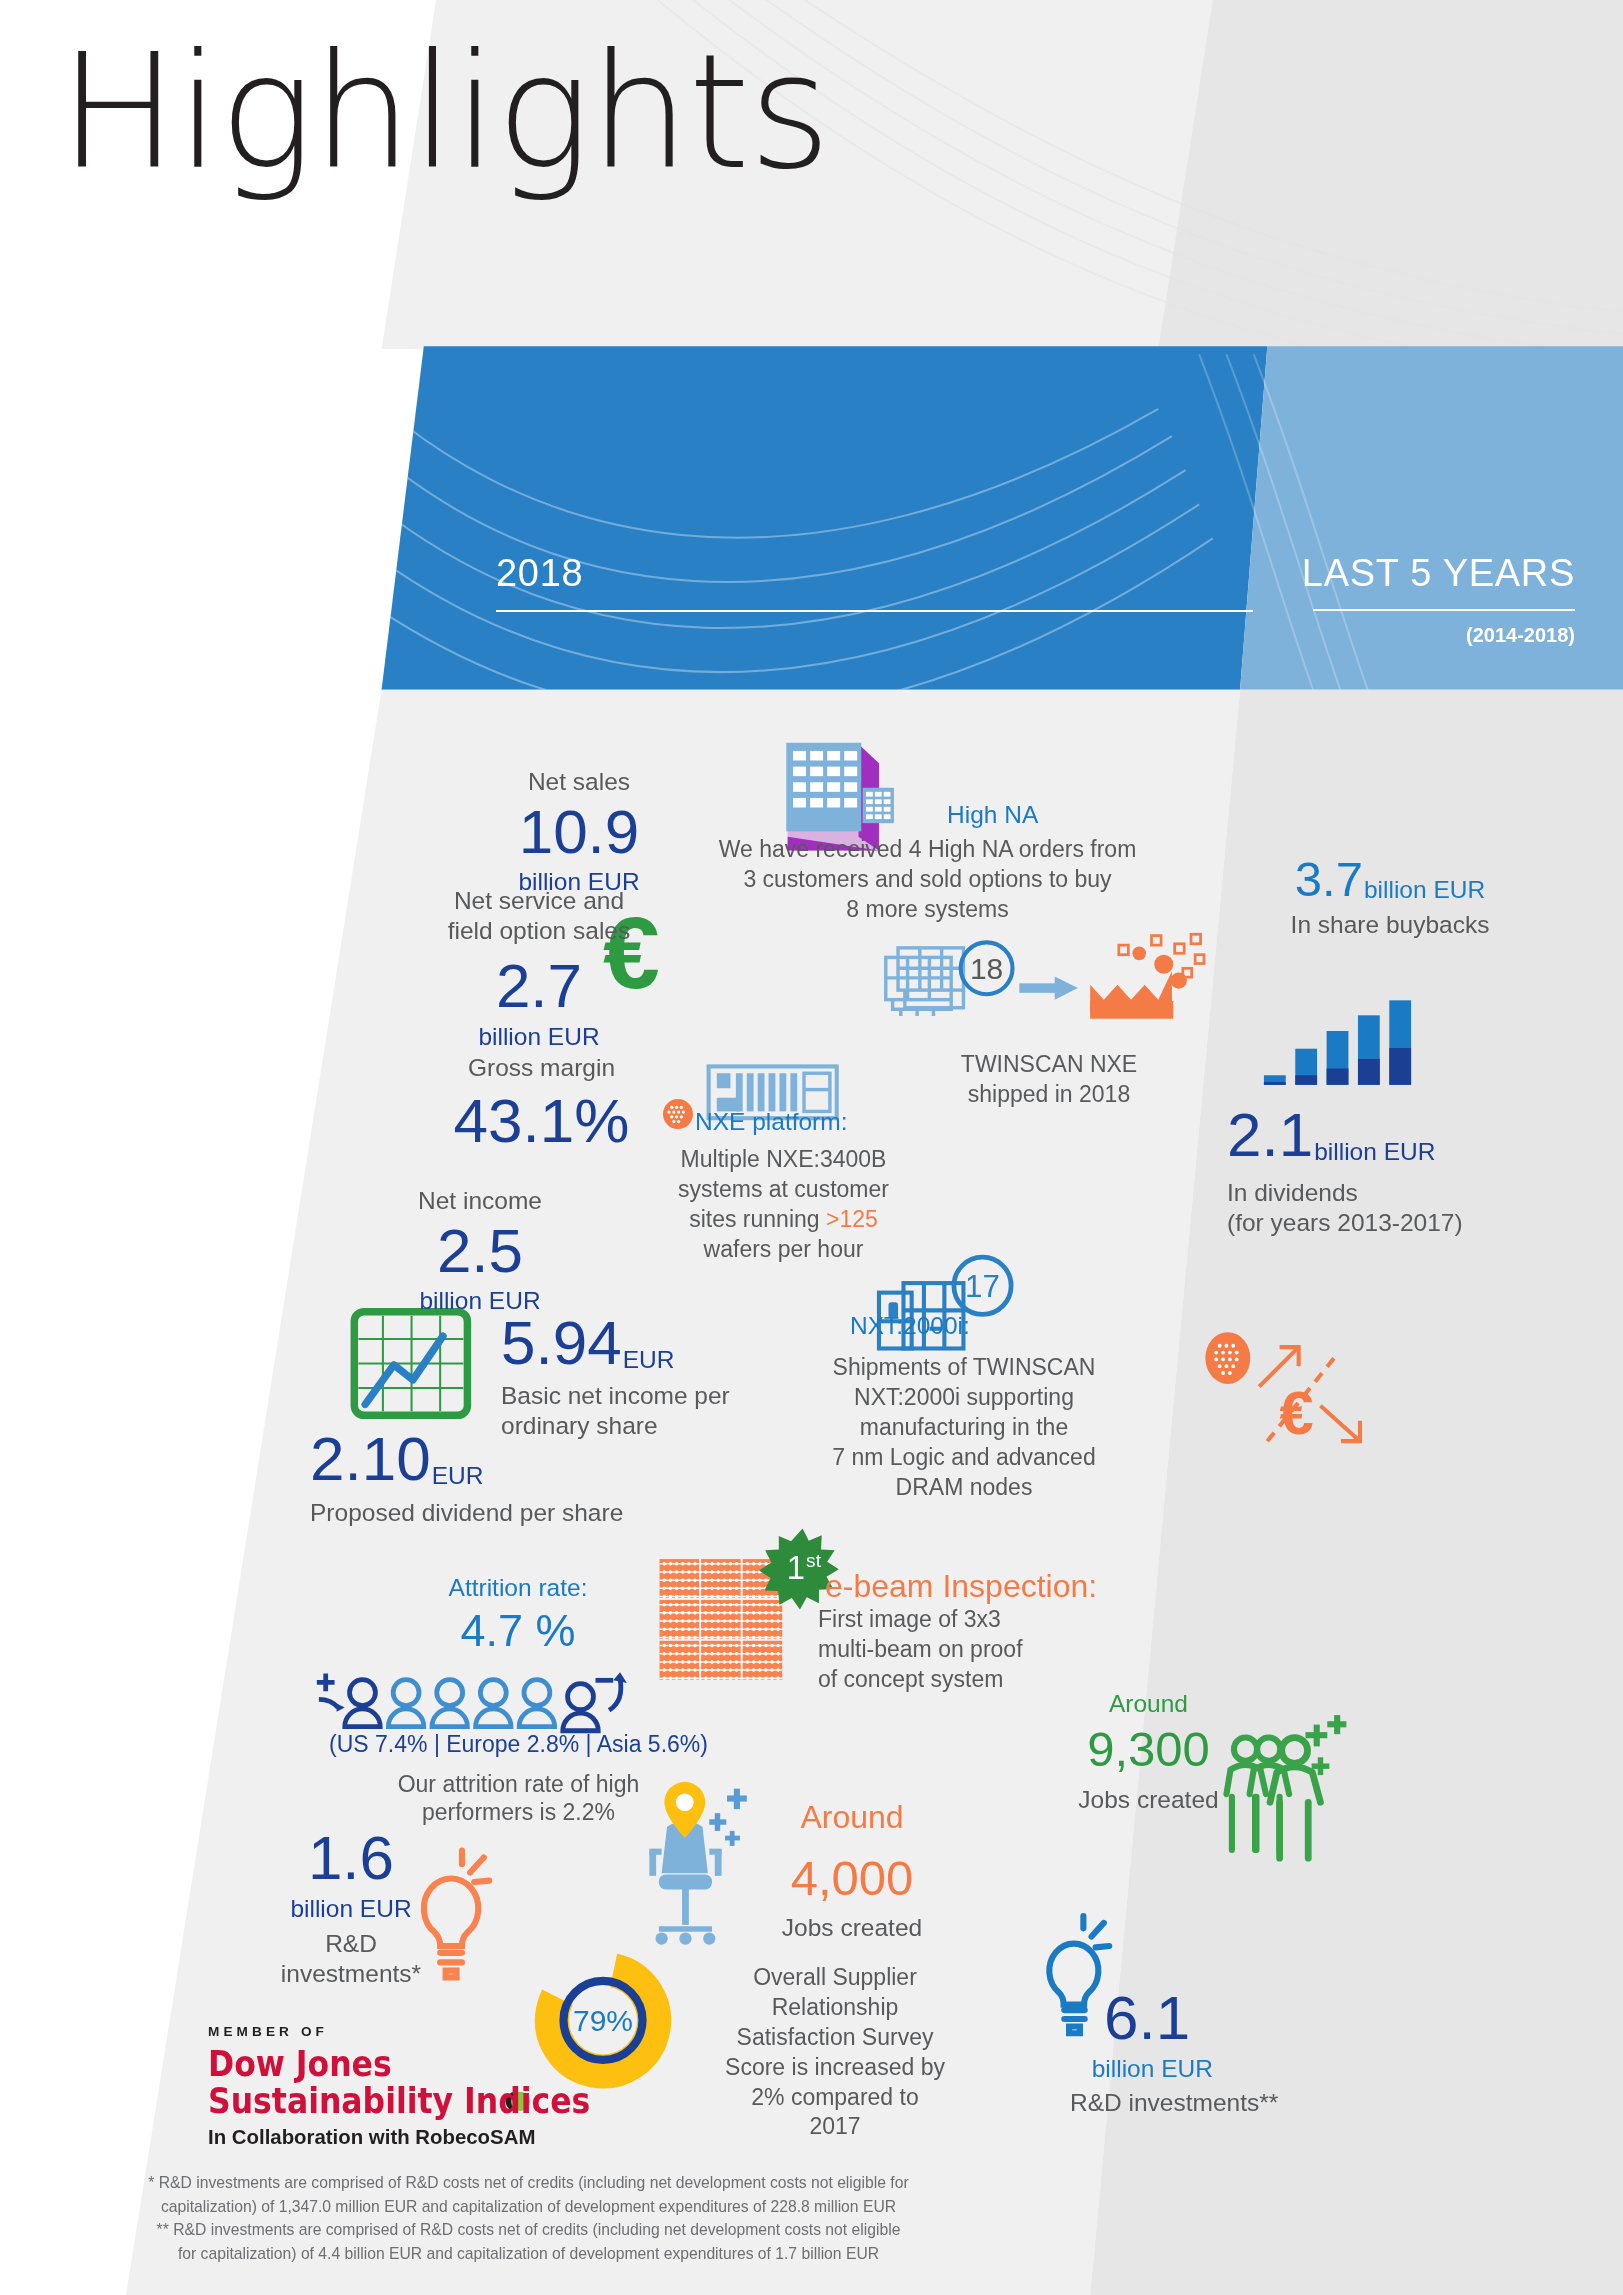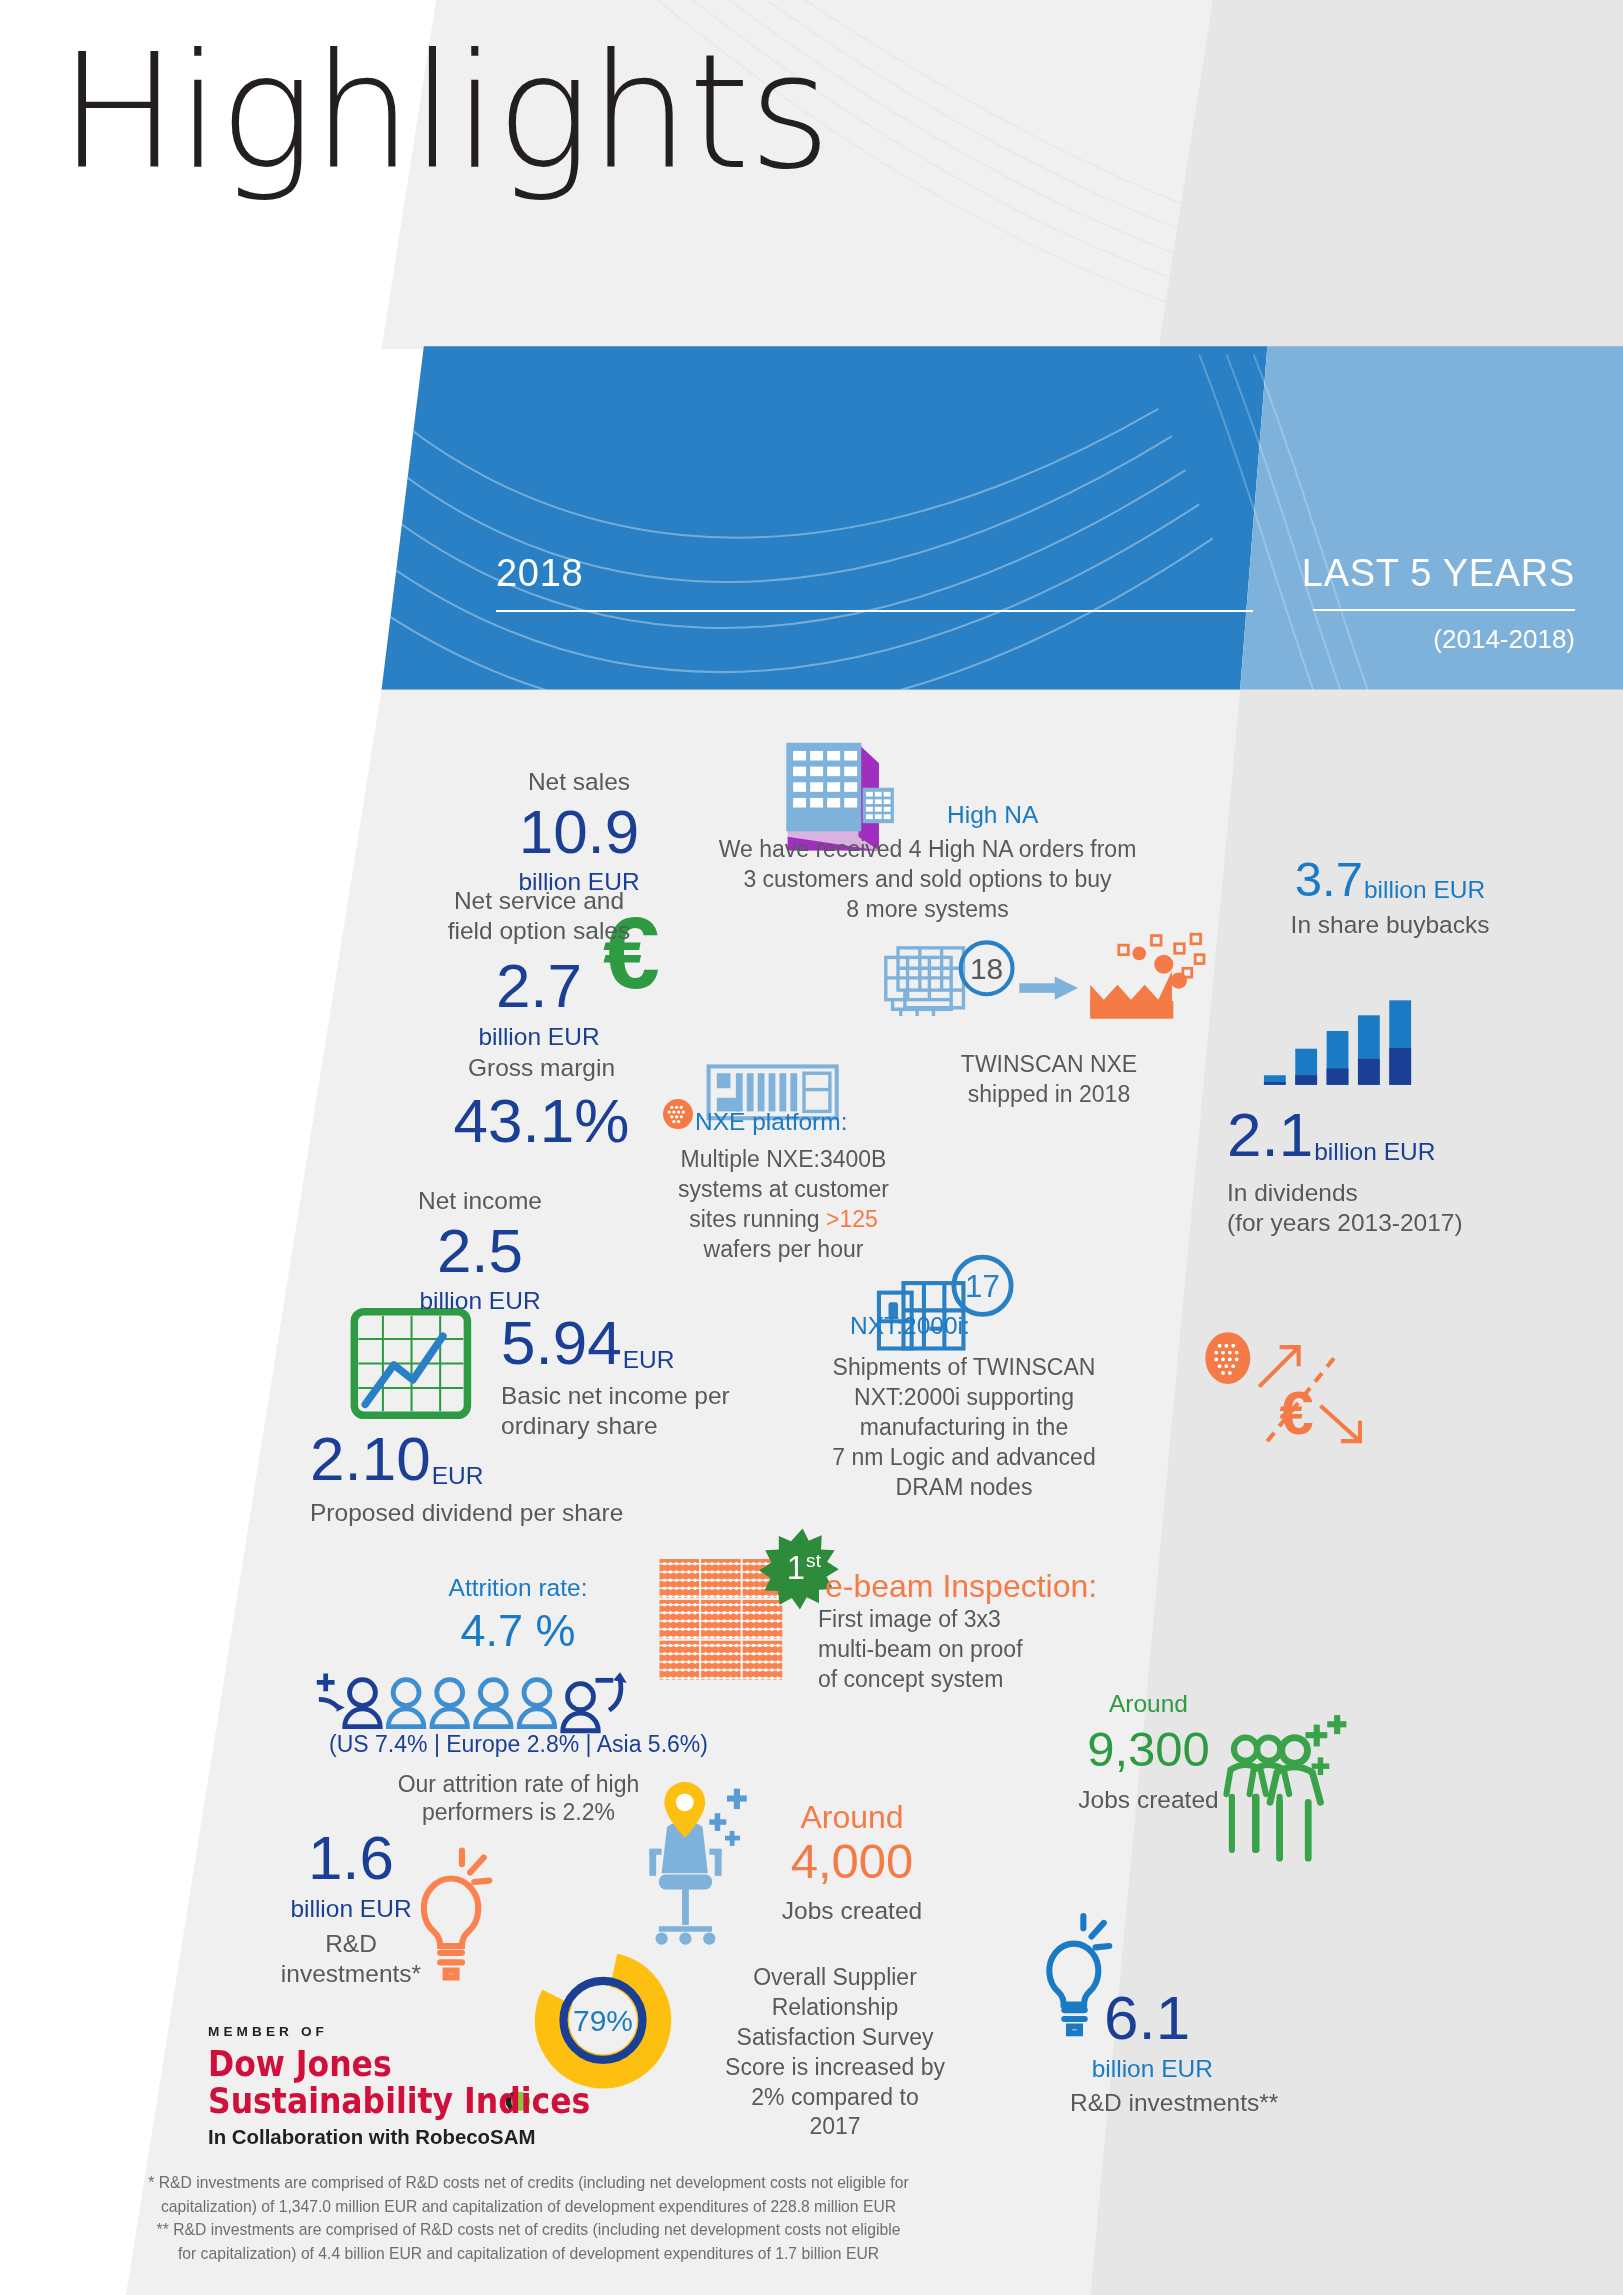--- a/index.html
+++ b/index.html
@@ -7,21 +7,21 @@
        font-family:"Liberation Sans","DejaVu Sans",sans-serif;}
   .stage{position:absolute;inset:0;width:1623px;height:2295px;}
   svg.bg{position:absolute;left:0;top:0;width:1623px;height:2295px;}
   .layer{position:absolute;left:0;top:0;width:1623px;height:2295px;}
   .abs{position:absolute;}
   .c-orange{color:#f47b46;}
 
   .ttl{font-size:158px;font-weight:300;letter-spacing:-1.4px;color:#231f20;
        font-family:"DejaVu Sans","Liberation Sans",sans-serif;}
   .hdr-year{font-size:38px;color:#fff;letter-spacing:0.7px;}
-  .hdr-sub{font-size:26px;color:#fff;}
+  .hdr-sub{font-size:20px;color:#fff;font-weight:bold;}
   .rule{background:#fff;height:2px;}
 
   .lbl{font-size:24.5px;color:#58595b;line-height:1.22;}
   .big{font-size:62px;color:#1b3f94;line-height:1;}
   .bigblue{font-size:49px;color:#1b7ac4;line-height:1;}
   .biggreen{font-size:49px;color:#2e9b43;line-height:1;}
   .bigorange{font-size:49px;color:#f47b46;line-height:1;}
   .unit{font-size:24.5px;color:#1b3f94;}
   .unitblue{font-size:24.5px;color:#1b7ac4;}
   .hl{font-size:24.5px;color:#1b7ac4;}
@@ -815,21 +815,21 @@
       <span class="hlo">e-beam Inspection:</span>
     </div>
     <div class="abs" style="left:818px;top:1605px;width:259px;">
       <div class="body">First image of 3x3</div>
       <div class="body">multi-beam on proof</div>
       <div class="body">of concept system</div>
     </div>
 
     <div class="abs ctr" style="left:736px;top:1799px;width:232px;">
       <div class="hlo">Around</div>
-      <div class="bigorange" style="margin-top:1px;">4,000</div>
+      <div class="bigorange" style="margin-top:18px;">4,000</div>
       <div class="lbl" style="margin-top:9.5px;">Jobs created</div>
     </div>
 
     <div class="abs ctr" style="left:692px;top:1963px;width:286px;">
       <div class="body">Overall Supplier</div>
       <div class="body">Relationship</div>
       <div class="body">Satisfaction Survey</div>
       <div class="body">Score is increased by</div>
       <div class="body">2% compared to</div>
       <div class="body">2017</div>

